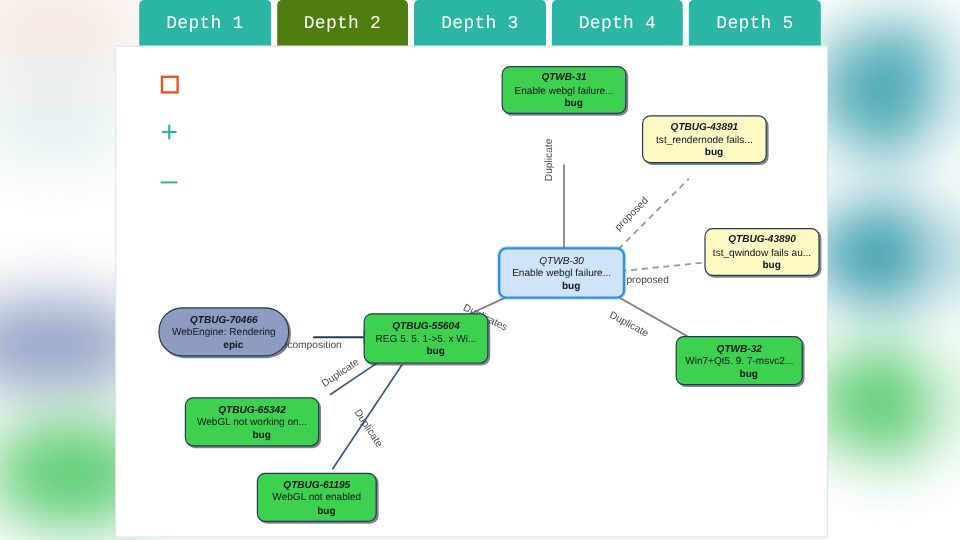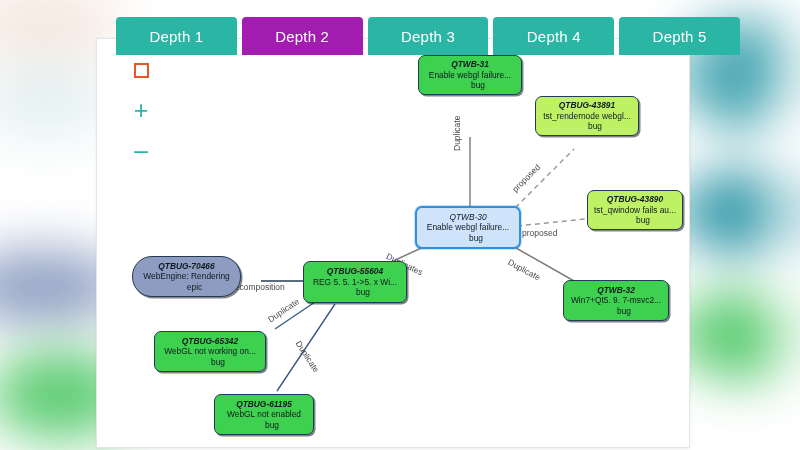--- a/index.html
+++ b/index.html
@@ -38,41 +38,42 @@
   .blob-l4 { left: -10px;  top: 350px;  width: 140px; height: 90px;  background: #4cc764; opacity: .9; }
   .blob-r1 { right: -10px; top: 20px;   width: 130px; height: 110px; background: #2e9aa8; opacity: .85; }
   .blob-r2 { right: -25px; top: 170px;  width: 150px; height: 85px;  background: #2b95a6; opacity: .95; }
   .blob-r3 { right: -10px; top: 290px;  width: 135px; height: 90px;  background: #4cc764; opacity: .9; }
   .blob-r4 { right: -50px; top: 0px;    width: 90px;  height: 450px; background: #ffffff; opacity: .55; filter: blur(20px); }
 
   
   .tabbar {
     position: absolute;
     left: 116px;
-    top: 17px;
-    width: 624px;
+    top: 0;
+    width: 568px;
     height: 38px;
     display: flex;
     gap: 5px;
     z-index: 5;
+    font-family: Liberation Mono, monospace;
   }
   .tab {
     flex: 1 1 0;
     background: #2ab5a5;
     border-radius: 4px 4px 0 0;
     color: #ffffff;
     font-size: 15px;
     display: flex;
     align-items: center;
     justify-content: center;
     letter-spacing: .2px;
     cursor: pointer;
     user-select: none;
   }
-  .tab.active { background: #a21caf; }
+  .tab.active { background: #4d7c0f; }
 
   
   .canvas {
     position: absolute;
     left: 96px;
     top: 38px;
     width: 592px;
     height: 408px;
     background: #ffffff;
     border: 1px solid #e3e6e6;
@@ -143,24 +144,24 @@
     font-size: 8.4px;
     line-height: 10.5px;
     color: #101820;
     z-index: 7;
     cursor: pointer;
     padding: 2px 3px;
     box-shadow: 1.5px 1.5px 0 rgba(20,30,45,.55);
   }
   .node .nkey { font-style: italic; font-weight: 700; }
   .node .nsum { font-weight: 400; }
-  .node .ntype { font-weight: 400; margin-left: 16px; }
+  .node .ntype { font-weight: 700; margin-left: 16px; }
 
   .node.green  { background: #3ed14f; }
-  .node.teal   { background: #bef264; }
+  .node.teal   { background: #fef9c3; }
   .node.slate  { background: #8d9cc0; }
   .node.sel {
     background: #cfe4fb;
     border: 2.5px solid #2f8fe0;
     font-weight: bold;
     box-shadow: 0 0 0 1px rgba(47,143,224,.25);
   }
   .node.sel .nkey { font-weight: normal; }
 </style>
 </head>
@@ -238,21 +239,21 @@
     <div class="edge-label" style="left:205px; top:300px; transform:rotate(57deg); transform-origin:left top;">Duplicate</div>
 
     <div class="node green" style="left:321px; top:16px; width:104px; height:40px;">
       <div class="nkey">QTWB-31</div>
       <div class="nsum">Enable webgl failure...</div>
       <div class="ntype">bug</div>
     </div>
 
     <div class="node teal" style="left:438px; top:57px; width:104px; height:40px;">
       <div class="nkey">QTBUG-43891</div>
-      <div class="nsum">tst_rendernode webgl...</div>
+      <div class="nsum">tst_rendernode fails...</div>
       <div class="ntype">bug</div>
     </div>
 
     <div class="node teal" style="left:490px; top:151px; width:96px; height:40px;">
       <div class="nkey">QTBUG-43890</div>
       <div class="nsum">tst_qwindow fails au...</div>
       <div class="ntype">bug</div>
     </div>
 
     <div class="node sel" style="left:318px; top:167px; width:106px; height:43px;">

